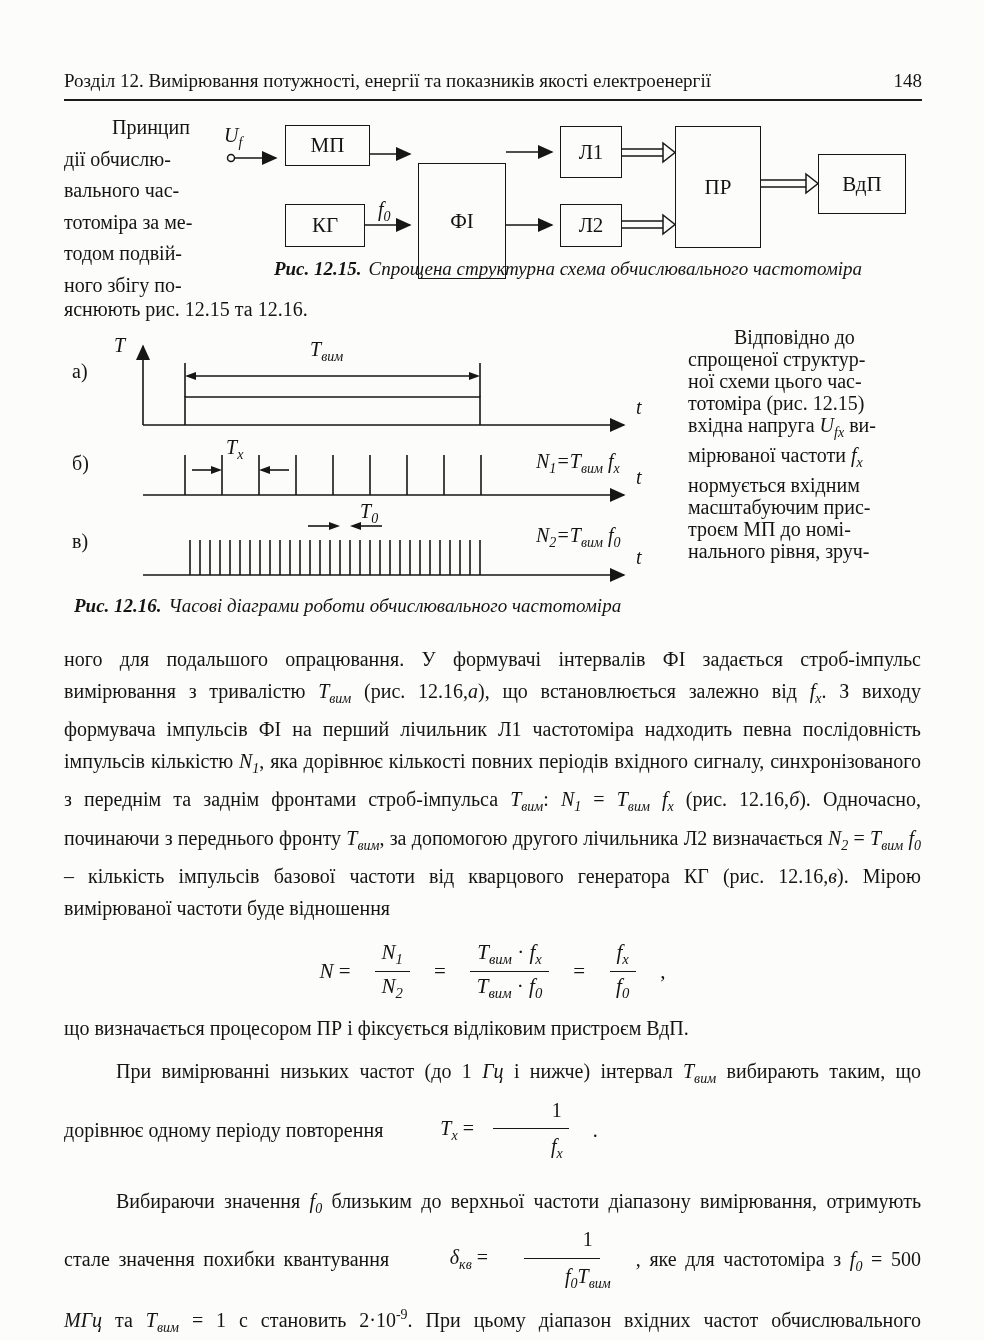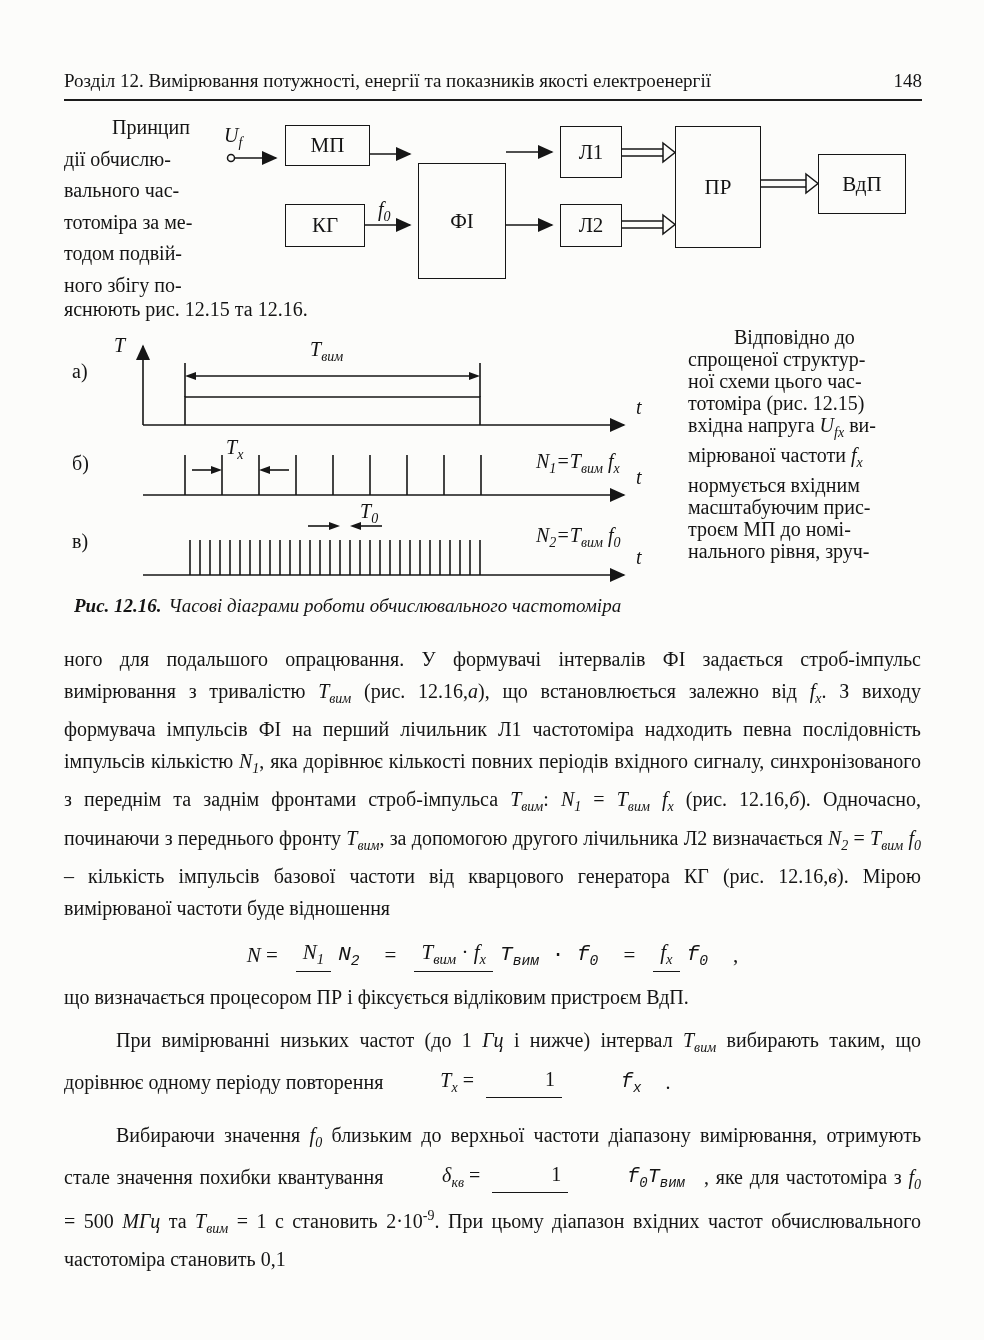--- a/index.html
+++ b/index.html
@@ -45,24 +45,24 @@
 
   
   .main { position:absolute; left:64px; top:644px; width:857px; font-size:20px; }
   .main p, .para { line-height:31.5px; text-align:justify; }
   .indent { text-indent:52px; }
   sub { font-size:0.7em; }
   sup { font-size:0.7em; }
 
   .formula-row { display:flex; justify-content:center; align-items:center; gap:6px;
                  margin:16px 0 10px; font-size:21px; line-height:1.2; text-align:center; }
-  .frac { display:inline-flex; flex-direction:row; align-items:flex-start;
-          vertical-align:middle; margin:0 12px; }
+  .frac { display:inline-flex; flex-direction:column; align-items:center;
+          vertical-align:middle; margin:0 18px; }
   .frac .num { padding:0 7px 2px; border-bottom:1.7px solid #161616; }
-  .frac .den { padding:2px 7px 0;font-family:Liberation Mono, monospace; }
+  .frac .den { padding:2px 7px 0; }
   .inline-math { display:inline-flex; align-items:center; vertical-align:middle; }
   .p2 { margin-top:10px; }
   .p3 { margin-top:12px; }
   .p4 { margin-top:16px; }
 </style>
 </head>
 <body>
 
 <div class="page">
 
@@ -126,20 +126,23 @@
     <div class="blk" style="left:453px; top:10px; width:86px; height:122px;">
         <span>ПР</span>
       </div>
     <div class="blk" style="left:596px; top:38px; width:88px; height:60px;">
         <span>ВдП</span>
       </div>
     <span class="figlabel" style="left:2px; top:8px;"><span style="font-style: italic;">U</span><sub style="font-style: italic;">f</sub></span>
     <span class="figlabel" style="left:156px; top:82px;"><span style="font-style: italic;">f</span><sub style="font-style: italic;">0</sub></span>
   </div>
 
+  <div class="caption cap1215">
+    <span class="cap-label">Рис. 12.15.</span><span class="cap-text">Спрощена структурна схема обчислювального частотоміра</span>
+  </div>
 
   <div class="fig1216">
     <svg width="640" height="264" viewBox="0 0 640 264">
       <defs>
         <marker id="ah2" markerWidth="11" markerHeight="10" refX="9" refY="4.5" orient="auto">
           <path d="M0,0 L10,4.5 L0,9 Z" fill="#161616"></path>
         </marker>
       </defs>
 
       <line x1="85" y1="95" x2="85" y2="16" marker-end="url(#ah2)"></line>

